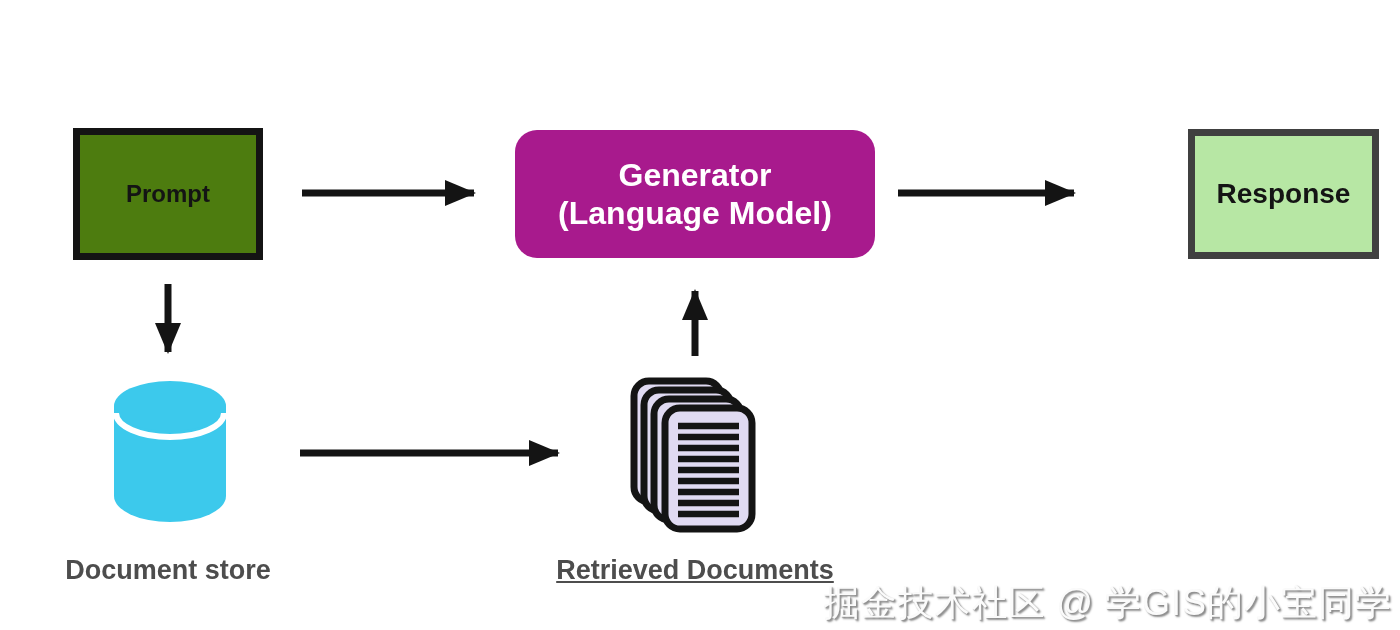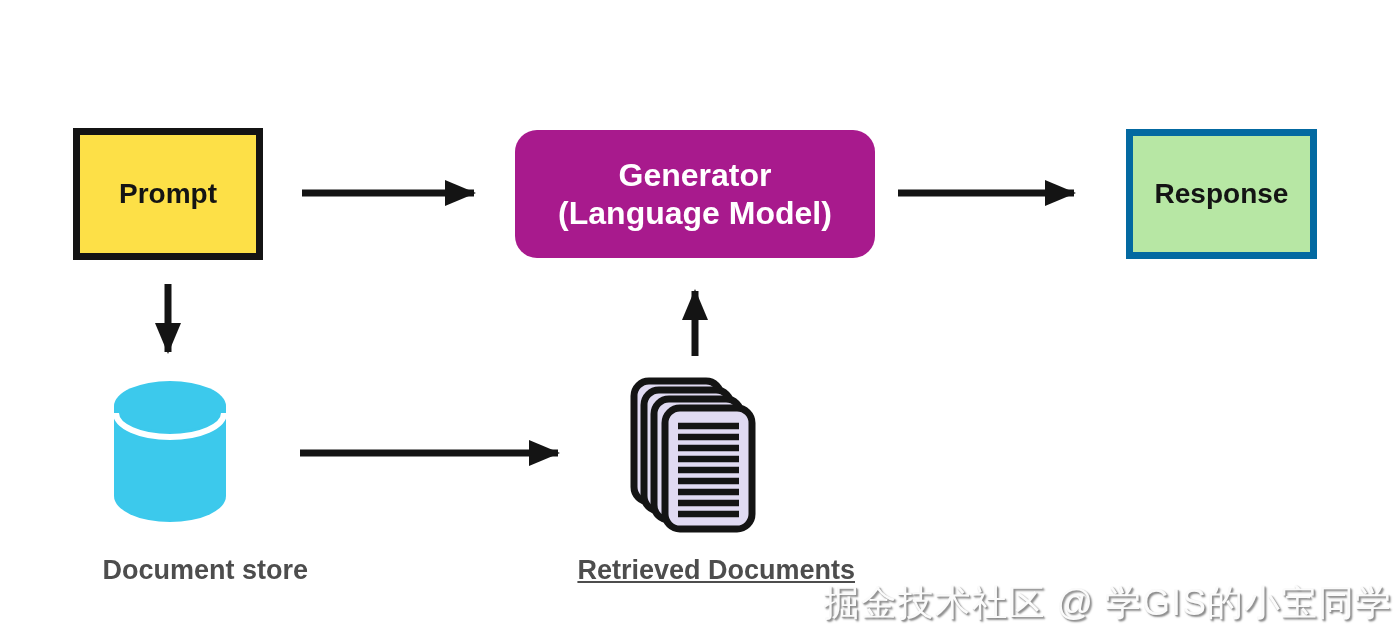--- a/index.html
+++ b/index.html
@@ -20,51 +20,51 @@
     box-sizing: border-box;
     display: flex;
     align-items: center;
     justify-content: center;
     font-weight: 700;
     color: #141414;
   }
   .prompt-box {
     left: 73px; top: 128px;
     width: 190px; height: 132px;
-    background: #fde047;
+    background: #4d7c0f;
     border: 7px solid #141414;
-    font-size: 28px;
+    font-size: 24px;
   }
   .generator-box {
     left: 515px; top: 130px;
     width: 360px; height: 128px;
     background: #a81a8d;
     border-radius: 22px;
     color: #ffffff;
     font-size: 32px;
     flex-direction: column;
     line-height: 38px;
   }
   .response-box {
-    left: 1126px; top: 129px;
+    left: 1188px; top: 129px;
     width: 191px; height: 130px;
     background: #b7e7a4;
-    border: 7px solid #0369a1;
+    border: 7px solid #404040;
     font-size: 28px;
   }
   .icon-svg {
     position: absolute;
     display: block;
   }
   .cylinder-svg { left: 110px; top: 380px; width: 120px; height: 150px; }
   .docs-svg     { left: 628px; top: 376px; width: 132px; height: 160px; }
   .arrows-svg   { left: 0; top: 0; width: 1400px; height: 630px; pointer-events: none; }
   .caption {
     position: absolute;
-    text-align: right;
+    text-align: center;
     font-weight: 700;
     font-size: 27px;
     color: #4d4d4d;
   }
   .caption-store     { left: 28px;  top: 555px; width: 280px; }
   .caption-retrieved { left: 535px; top: 555px; width: 320px; text-decoration: underline; }
   .watermark {
     position: absolute;
     right: 8px;
     top: 579px;

